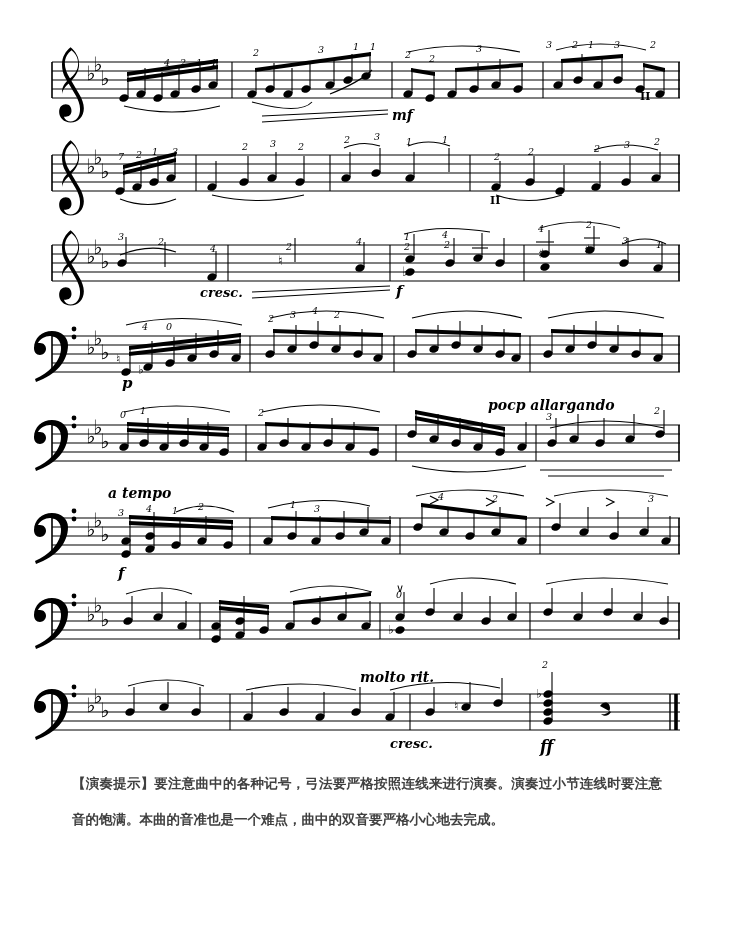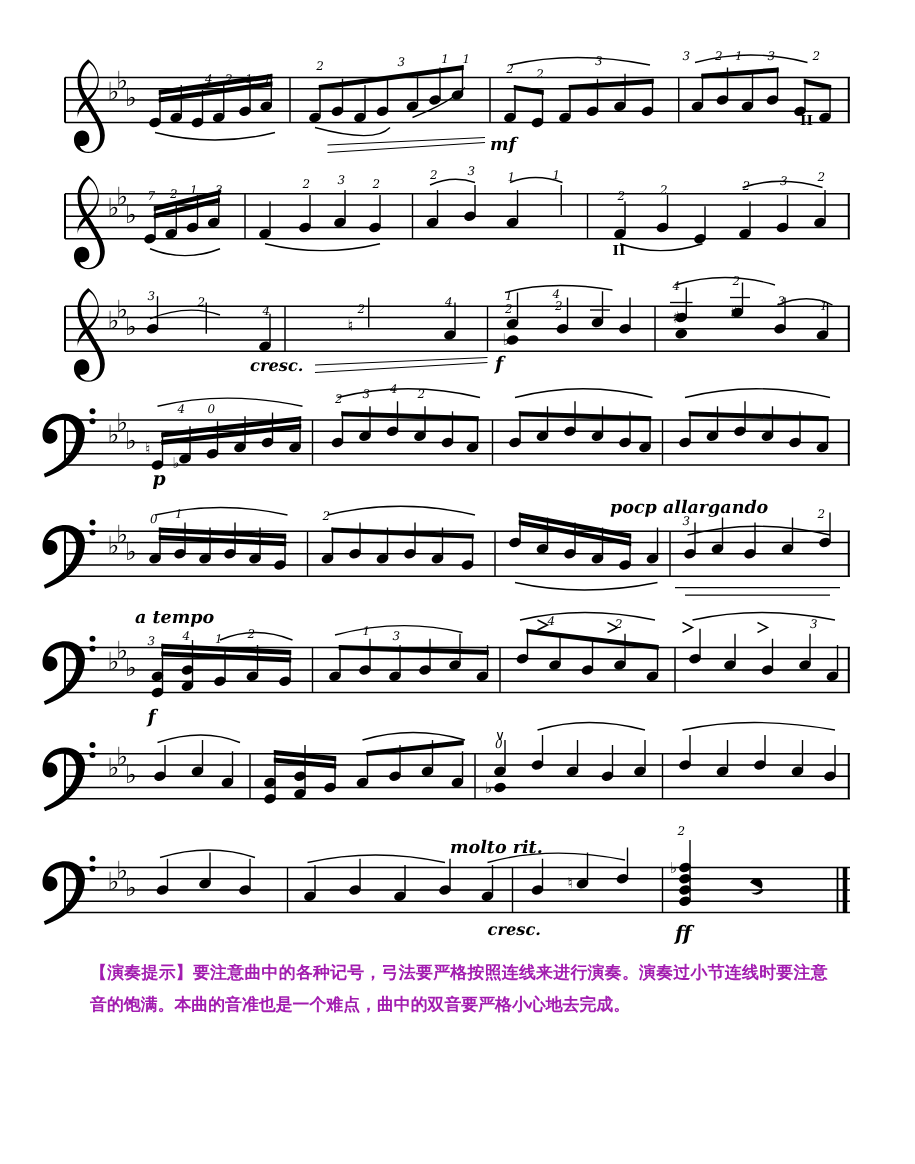--- a/index.html
+++ b/index.html
@@ -26,22 +26,22 @@
     width: 732px;
     height: 931px;
   }
   .notes-footer {
     position: absolute;
     left: 72px;
     top: 765px;
     width: 590px;
     font-family: "DejaVu Sans", sans-serif;
     font-size: 13.5px;
-    line-height: 26px;
-    color: #a21caf;
+    line-height: 36px;
+    color: #404040;
     font-weight: bold;
     text-align: justify;
   }
   .notes-footer p {
     margin: 0;
     text-indent: 0;
   }
   .notes-footer .tip-label {
     font-weight: bold;
   }

